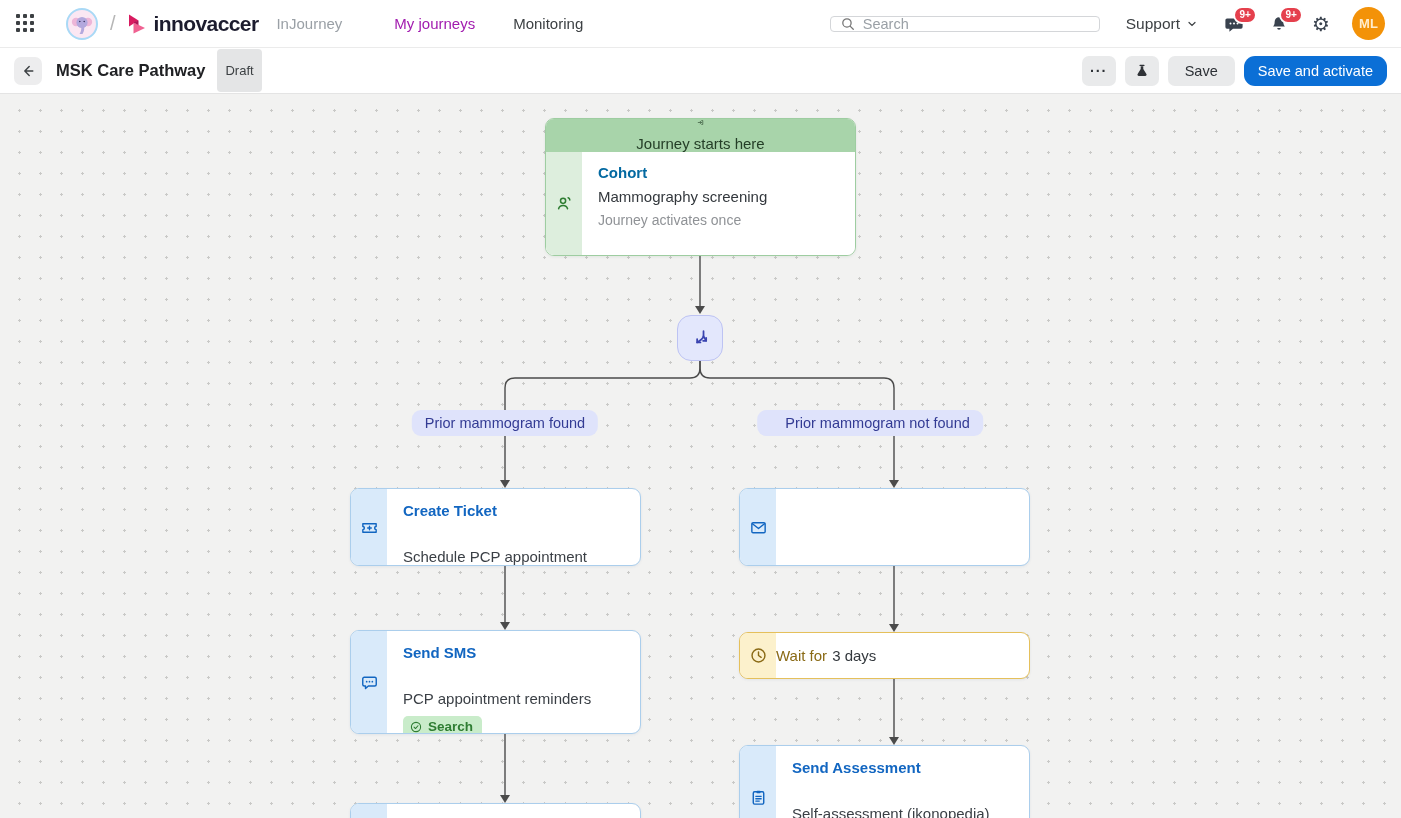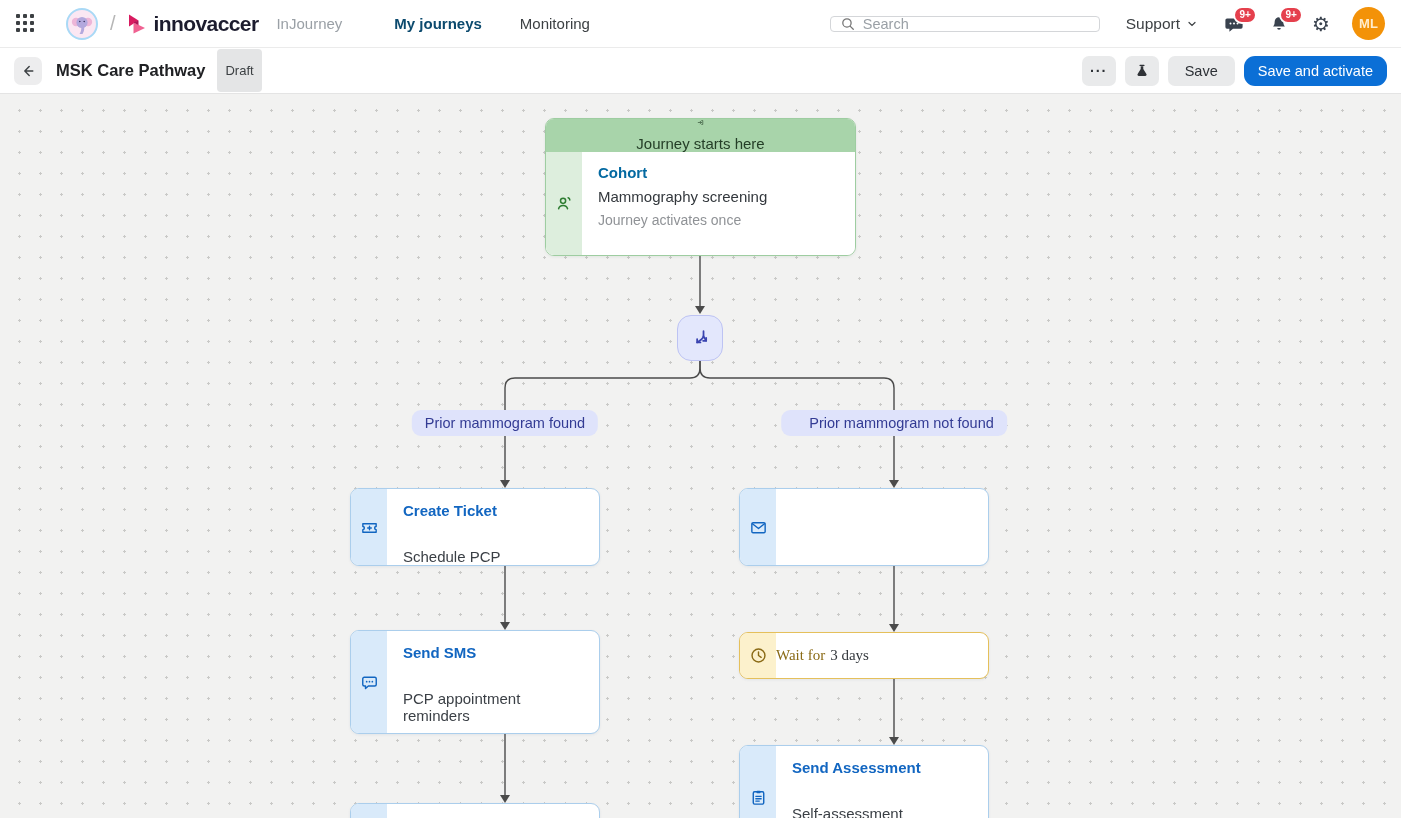--- a/index.html
+++ b/index.html
@@ -13,21 +13,21 @@
     grid-template-rows:repeat(3,4px); gap:3px; cursor:pointer; }
   .apps-grid i { background:#3c4043; border-radius:1px; }
   .mascot { width:32px; height:32px; border-radius:50%; border:2px solid #a9d9f6;
     background:#fbe7f3; margin-left:30px; display:flex; align-items:center; justify-content:center; overflow:hidden; }
   .slash { color:#b6b6b6; font-size:20px; margin:0 10px 0 12px; font-weight:300; }
   .brand { display:flex; align-items:center; gap:6px; }
   .brand-text { font-size:21px; font-weight:800; color:#1c1c2e; letter-spacing:-0.6px; }
   .product { color:#9aa0a6; font-size:15px; margin-left:18px; }
   .tabs { display:flex; gap:38px; margin-left:52px; }
   .tab { font-size:15px; cursor:pointer; color:#3c4043; }
-  .tab.active { color:#0c4a6e; font-weight:700; }
+  .tab.active { color:#a21caf; font-weight:400; }
   .searchbox { margin-left:auto; width:270px; height:16px; border:1px solid #d4d6d9;
     border-radius:4px; display:flex; align-items:center; padding:0 9px; gap:7px; background:#fff; }
   .searchbox input { border:none; outline:none; flex:1; font-size:14.5px;
     font-family:"Liberation Sans",sans-serif; color:#3c4043; background:transparent; }
   .searchbox input::placeholder { color:#9aa0a6; }
   .support { display:flex; align-items:center; gap:6px; margin-left:26px; font-size:15.5px;
     color:#3c4043; cursor:pointer; }
   .icon-wrap { position:relative; margin-left:26px; cursor:pointer; display:flex; }
   .badge { position:absolute; top:-8px; left:9px; background:#e5404d; color:#fff;
     font-size:10px; font-weight:700; border-radius:9px; padding:1.5px 4.5px; border:2px solid #fff; }
@@ -51,21 +51,21 @@
     display:flex; align-items:center; justify-content:center; }
   .tb-btn.icon-only { width:34px; padding:0; font-weight:700; letter-spacing:1px; }
   .tb-btn.primary { background:#0b6fd6; color:#fff; padding:0 14px;border-radius:11px; }
 
   
   .canvas { position:relative; height:724px; overflow:hidden; background-color:#f2f2f1;
     background-image: radial-gradient(circle, #c9c9c7 1.1px, transparent 1.35px);
     background-size:21px 21px; background-position:9px 6px; }
   .edges { position:absolute; inset:0; pointer-events:none; }
 
-  .node-card { position:absolute; width:250px; background:#fff; border:1px solid #abceec;
+  .node-card { position:absolute; width:291px; background:#fff; border:1px solid #abceec;
     border-radius:9px; display:flex; overflow:hidden; box-shadow:0 1px 3px rgba(20,60,110,.07);
     cursor:pointer; }
   .strip { width:36px; background:#d9eafa; flex-shrink:0; display:flex; align-items:center;
     justify-content:center; }
   .node-content { padding:13px 16px; flex:1; min-width:0; }
   .node-title { color:#1266c1; font-weight:600; font-size:15px; margin-bottom:7px; }
   .node-sub { color:#3a3f45; font-size:15px;margin-top:29px; }
 
   
   .start-node { position:absolute; left:545px; top:24px; width:311px; border-radius:9px;
@@ -253,21 +253,21 @@
   <div class="branch-node">
     <svg width="22" height="22" viewBox="0 0 20 20">
       <path d="M13.2 3.8 v4 q0 2.2 -2 3.6 L7.4 14" fill="none" stroke="#3a44b0" stroke-width="1.6" stroke-linecap="round" stroke-linejoin="round"></path>
       <path d="M7.4 14 v-3 M7.4 14 h3" fill="none" stroke="#3a44b0" stroke-width="1.6" stroke-linecap="round"></path>
       <path d="M13.2 8.4 l2.4 4.2" fill="none" stroke="#3a44b0" stroke-width="1.6" stroke-linecap="round"></path>
       <path d="M15.6 12.6 v-2.8 M15.6 12.6 h-2.8" fill="none" stroke="#3a44b0" stroke-width="1.6" stroke-linecap="round"></path>
     </svg>
   </div>
 
   <div class="branch-label" style="left:505px;">Prior mammogram found</div>
-  <div class="branch-label" style="left:894px;padding-left:28px;">Prior mammogram not found</div>
+  <div class="branch-label" style="left:870px;padding-left:28px;">Prior mammogram not found</div>
 
   <div class="node-card" style="left:350px; top:394px; height:78px;">
     <div class="strip">
       <svg width="19" height="19" viewBox="0 0 20 20">
         <path d="M3 6 h14 v3 a1.6 1.6 0 0 0 0 3.2 V15 H3 v-2.8 a1.6 1.6 0 0 0 0 -3.2 z" fill="none" stroke="#1266c1" stroke-width="1.5" stroke-linejoin="round"></path>
         <path d="M10 8.6 v3.8 M8.1 10.5 h3.8" stroke="#1266c1" stroke-width="1.5" stroke-linecap="round"></path>
       </svg>
     </div>
     <div class="node-content">
       <div class="node-title">Create Ticket</div>
@@ -306,21 +306,21 @@
     </div>
   </div>
 
   <div class="node-card wait-card" style="left:739px; top:538px; height:47px; align-items:stretch;">
     <div class="strip">
       <svg width="19" height="19" viewBox="0 0 20 20">
         <circle cx="10" cy="10" r="6.8" fill="none" stroke="#8a6a15" stroke-width="1.5"></circle>
         <path d="M10 6.2 V10 l2.8 1.9" fill="none" stroke="#8a6a15" stroke-width="1.5" stroke-linecap="round" stroke-linejoin="round"></path>
       </svg>
     </div>
-    <div class="node-content wait-line" style="display:flex; align-items:center;font-family:Liberation Serif, serif;">
+    <div class="node-content wait-line" style="display:flex; align-items:center;">
       <span class="wait-prefix">Wait for</span>
       <span class="wait-value">3 days</span>
     </div>
   </div>
 
   <div class="node-card" style="left:739px; top:651px; height:104px;">
     <div class="strip">
       <svg width="19" height="19" viewBox="0 0 20 20">
         <rect x="4.5" y="4" width="11" height="13" rx="1.4" fill="none" stroke="#1266c1" stroke-width="1.5"></rect>
         <rect x="7.8" y="2.8" width="4.4" height="2.6" rx="0.9" fill="#1266c1"></rect>

